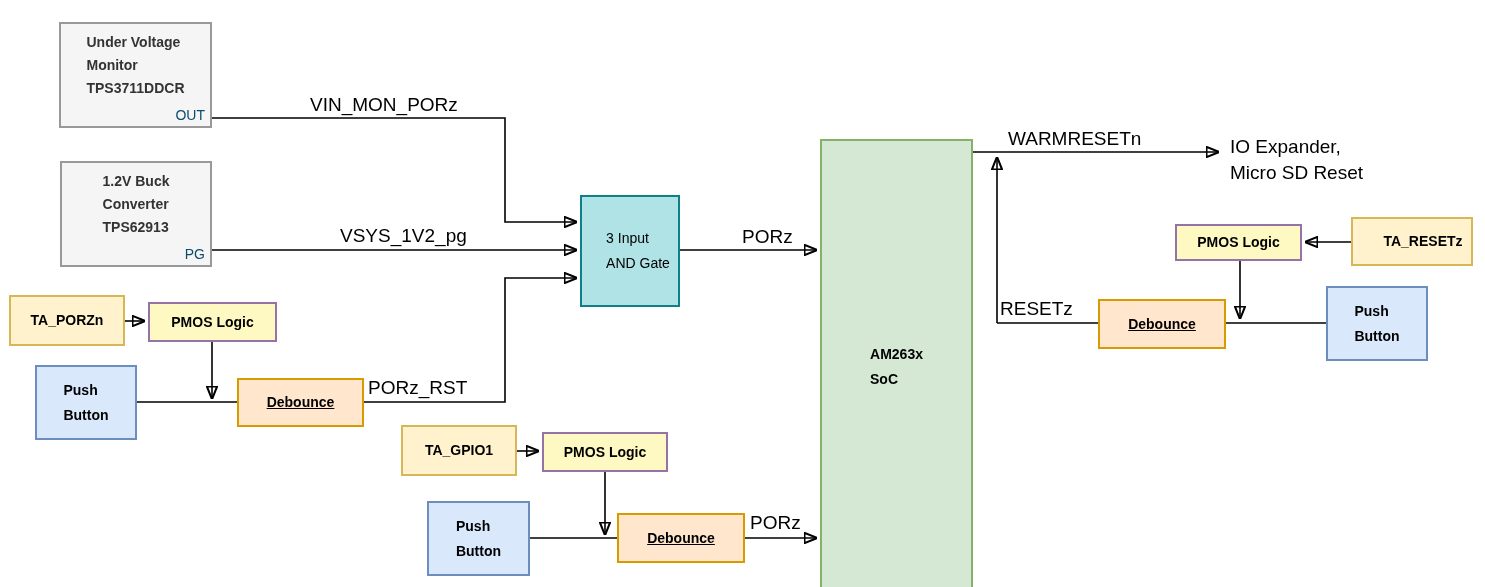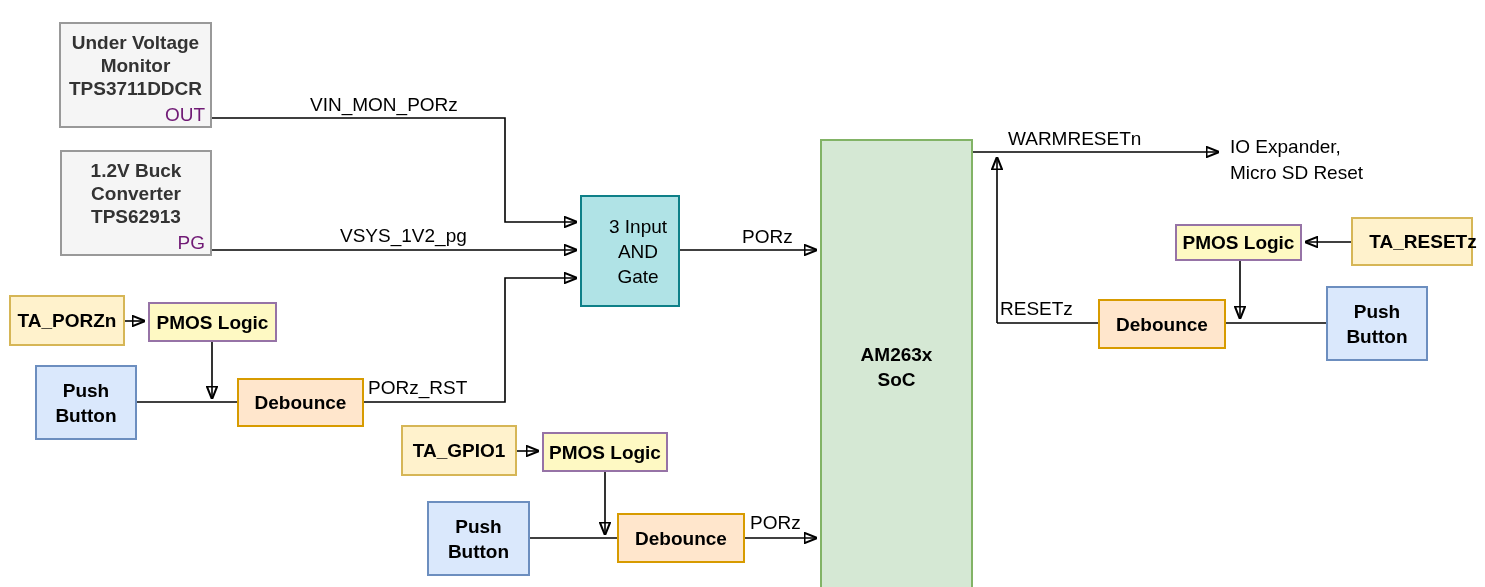--- a/index.html
+++ b/index.html
@@ -3,34 +3,34 @@
 <meta charset="utf-8">
 <style>
   html,body{margin:0;padding:0;background:#fff;}
   .canvas{
     position:relative;width:1485px;height:587px;background:#ffffff;
     font-family:"Liberation Sans", sans-serif;color:#000;overflow:hidden;
   }
   .node{
     position:absolute;box-sizing:border-box;border:2px solid #84cc16;
     display:flex;align-items:center;justify-content:center;
-    text-align:center;font-size:19px;font-weight:bold;line-height:25px;
+    text-align:left;font-size:14px;font-weight:bold;line-height:25px;
     white-space:pre-line;
   }
   .gray{background:#F5F5F5;border-color:#999999;color:#333333;
     justify-content:flex-start;align-items:center;flex-direction:column;padding-top:7px;line-height:23px;}
   .gray .pin{
-    position:absolute;right:5px;bottom:1px;font-weight:normal;color:#701a75;line-height:20px;
+    position:absolute;right:5px;bottom:1px;font-weight:normal;color:#0c4a6e;line-height:20px;
   }
   .teal{background:#B0E3E6;border-color:#0E8088;font-weight:normal;}
   .green{background:#D5E8D4;border-color:#82B366;margin-top:43px;}
   .yellow{background:#FFF2CC;border-color:#D6B656;}
   .purple{background:#fef9c3;border-color:#9673A6;}
   .blue{background:#DAE8FC;border-color:#6C8EBF;}
-  .orange{background:#FFE6CC;border-color:#D79B00;}
+  .orange{background:#FFE6CC;border-color:#D79B00;text-decoration:underline;}
   .sig{
     position:absolute;font-size:19px;font-weight:normal;
     white-space:pre-line;line-height:26px;
   }
   svg.wires{position:absolute;left:0;top:0;width:1485px;height:587px;}
   svg.wires path{fill:none;stroke:#000000;stroke-width:1.6;}
 </style>
 </head>
 <body>
 
@@ -61,21 +61,21 @@
     <path d="M1351 242 H1306" marker-end="url(#arr)"></path>
   </svg>
 
   <div class="node gray" style="left:59px;top:22px;width:153px;height:106px;">
     <span>Under Voltage
 Monitor
 TPS3711DDCR</span>
     <span class="pin">OUT</span>
   </div>
 
-  <div class="node gray" style="left:60px;top:150px;width:152px;height:106px;">
+  <div class="node gray" style="left:60px;top:161px;width:152px;height:106px;">
     <span>1.2V Buck
 Converter
 TPS62913</span>
     <span class="pin">PG</span>
   </div>
 
   <div class="node teal" style="left:580px;top:195px;width:100px;height:112px;padding-left:16px;">
     <span>3 Input
 AND Gate</span>
   </div>

